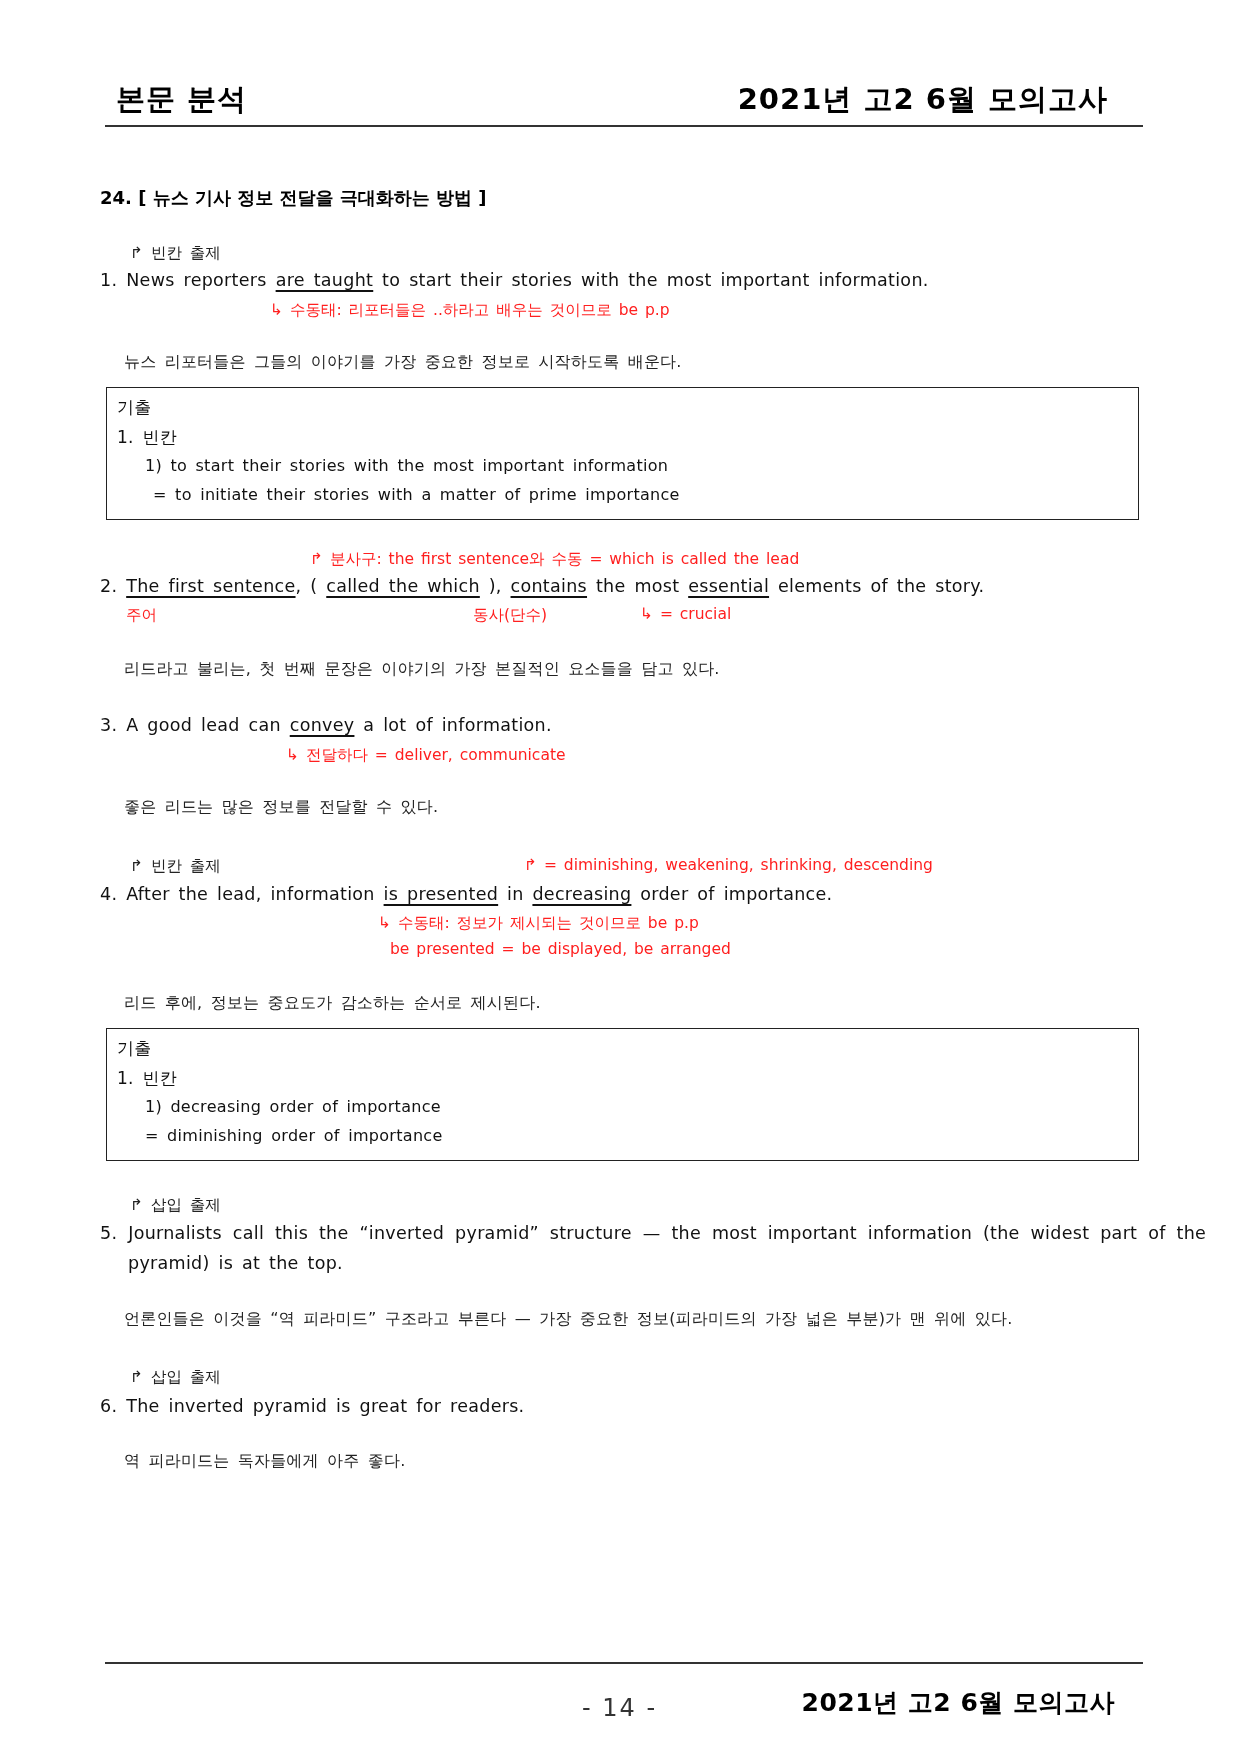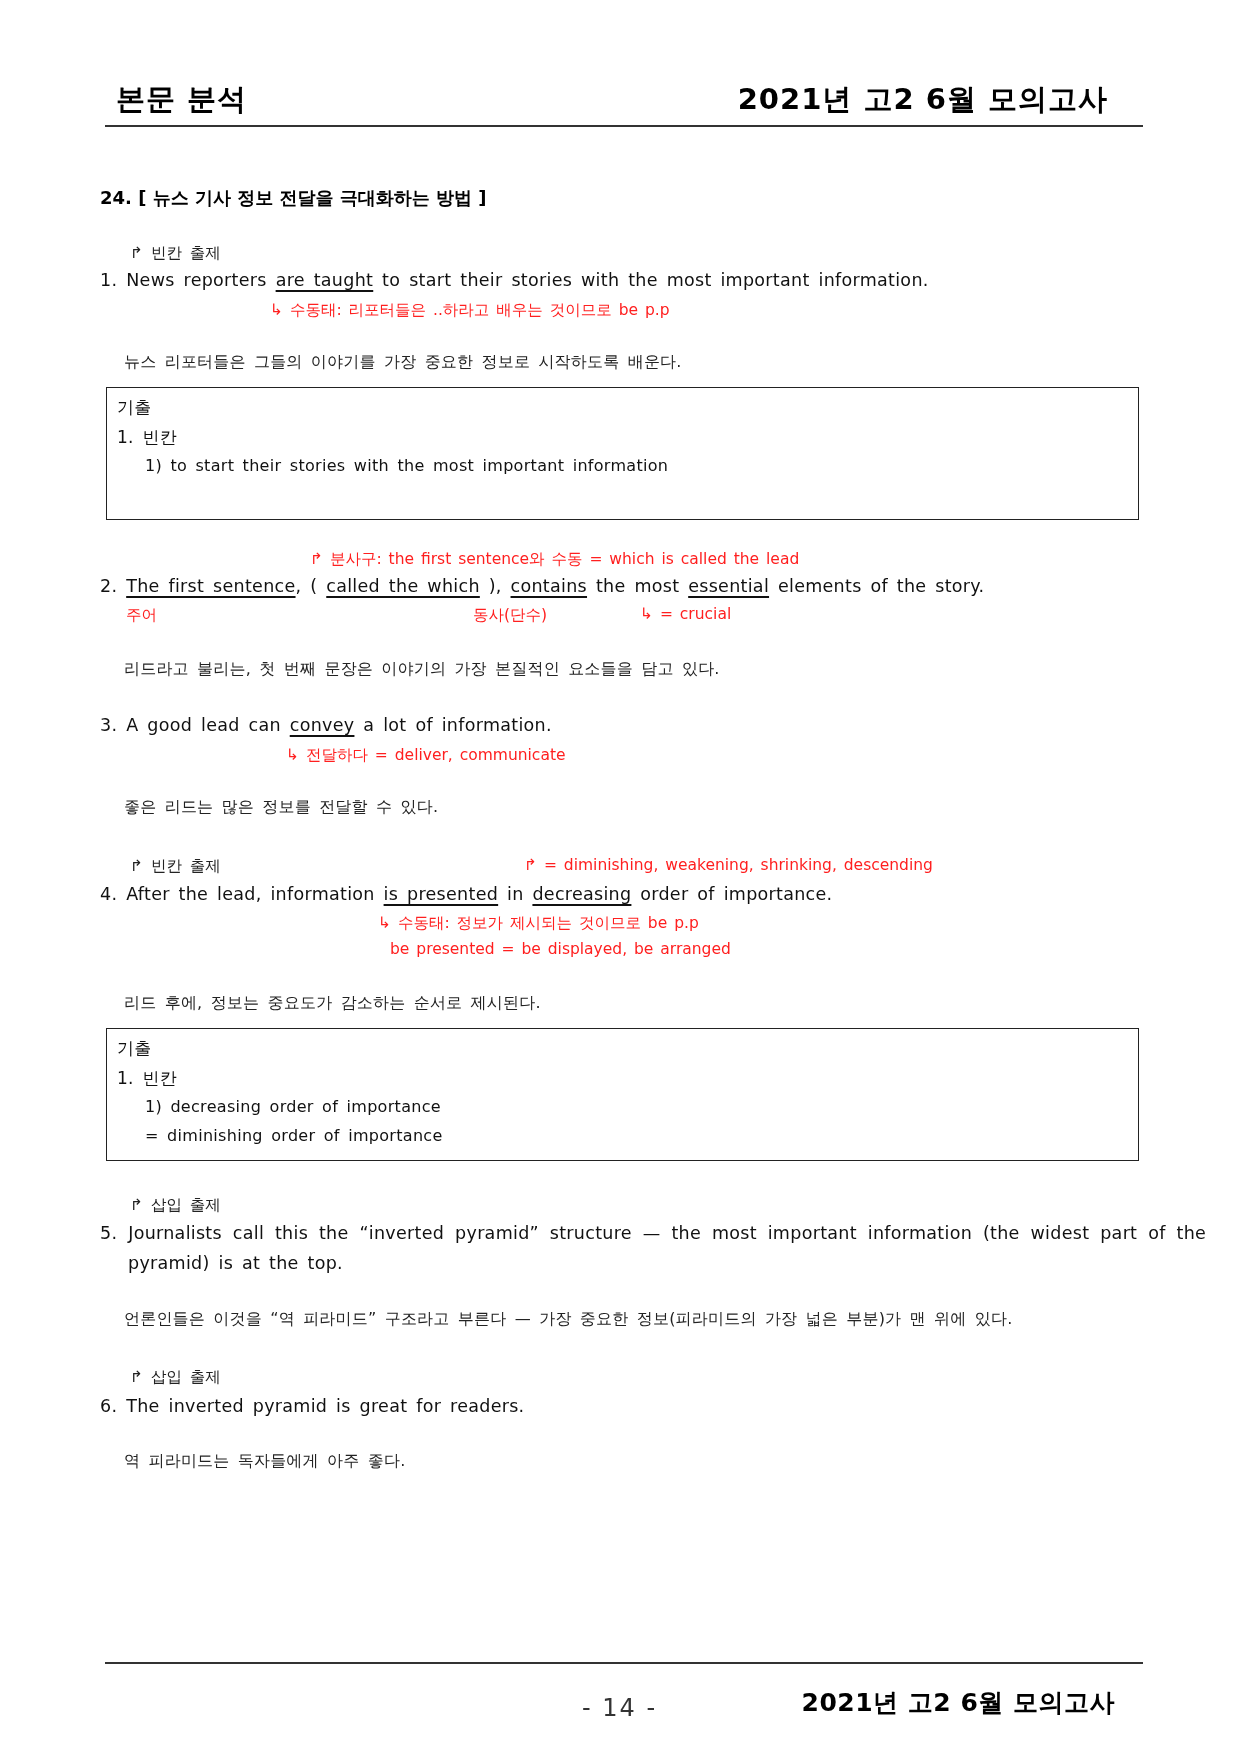--- a/index.html
+++ b/index.html
@@ -39,20 +39,21 @@
 <div class="abs red" style="left:270px; top:300px;">
   <span>↳</span>
   <span>수동태: 리포터들은 ..하라고 배우는 것이므로 be p.p</span>
 </div>
 <div class="abs ko" style="left:124px; top:352px;">뉴스 리포터들은 그들의 이야기를 가장 중요한 정보로 시작하도록 배운다.</div>
 
 <div class="box" style="top:387px; height:133px;">
   <div class="line" style="top:8px; font-size:17px;">기출</div>
   <div class="line" style="top:38px; font-size:17px;">1. 빈칸</div>
   <div class="line" style="left:38px; top:68px;">1) to start their stories with the most important information</div>
+  <div class="line" style="left:46px; top:97px;">= to initiate their stories with a matter of prime importance</div>
 </div>
 
 <div class="abs red" style="left:310px; top:549px;">
   <span>↱</span>
   <span>분사구: the first sentence와 수동 = which is called the lead</span>
 </div>
 <div class="abs en" style="left:100px; top:576px;">
   <span>2.</span>
   <span class="u">The first sentence</span><span>, ( </span><span class="u">called the which</span><span> ), </span><span class="u">contains</span><span> the most </span><span class="u">essential</span><span> elements of the story.</span>
 </div>

